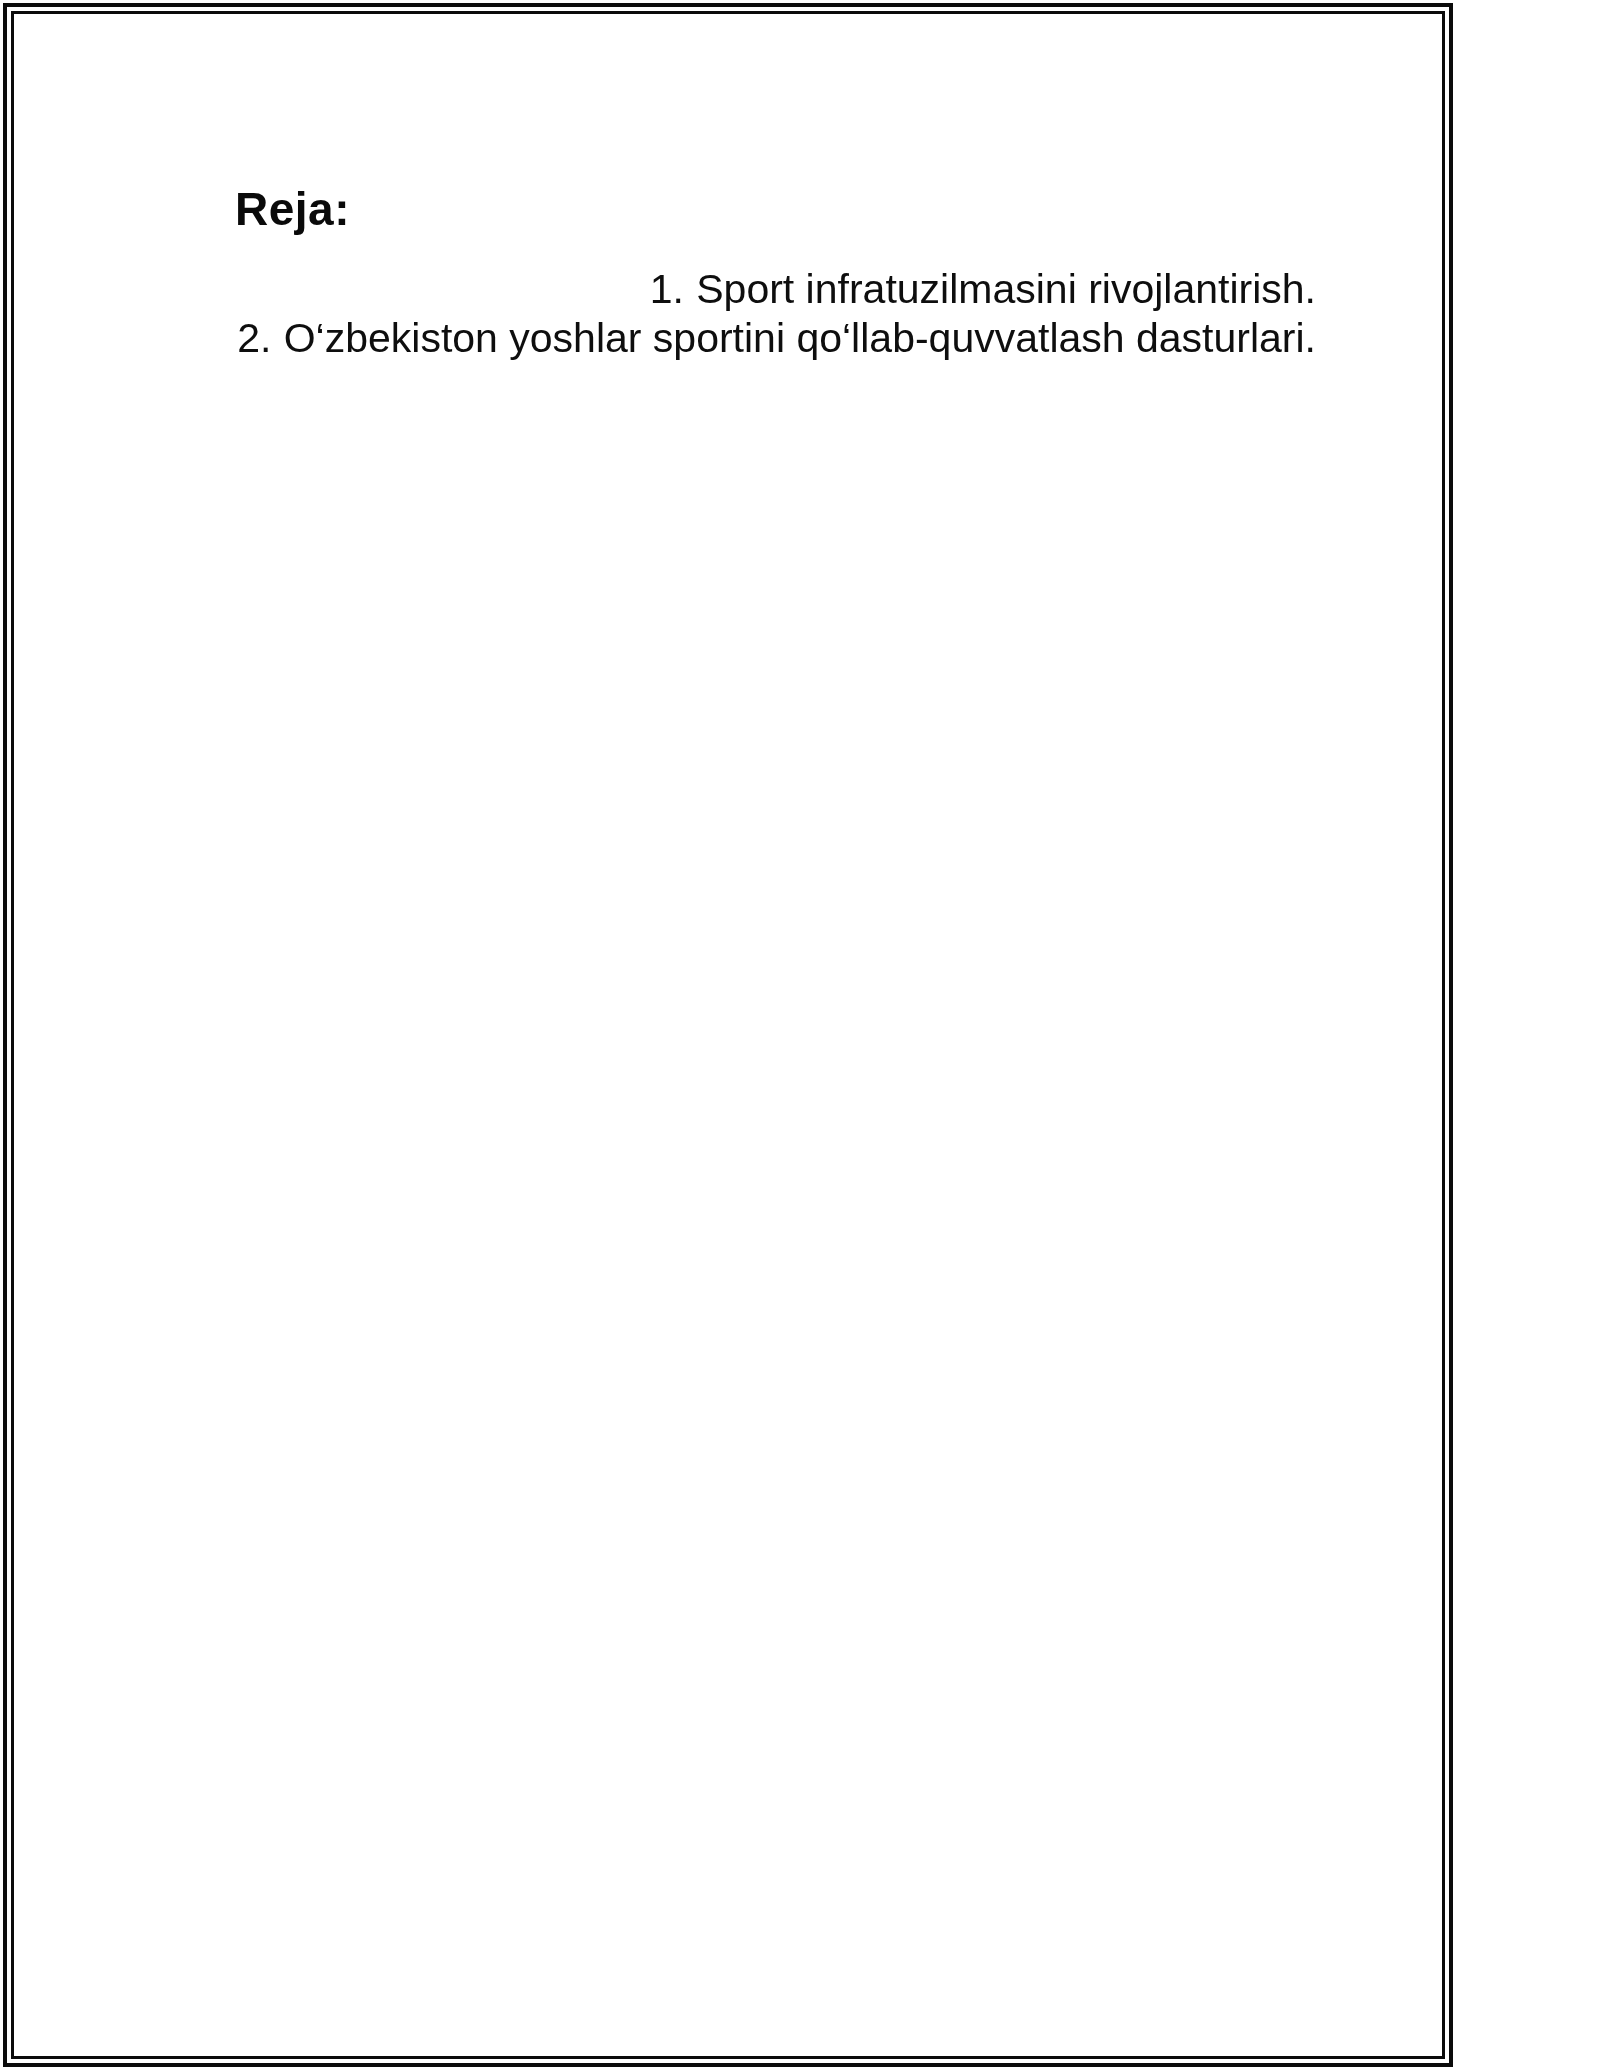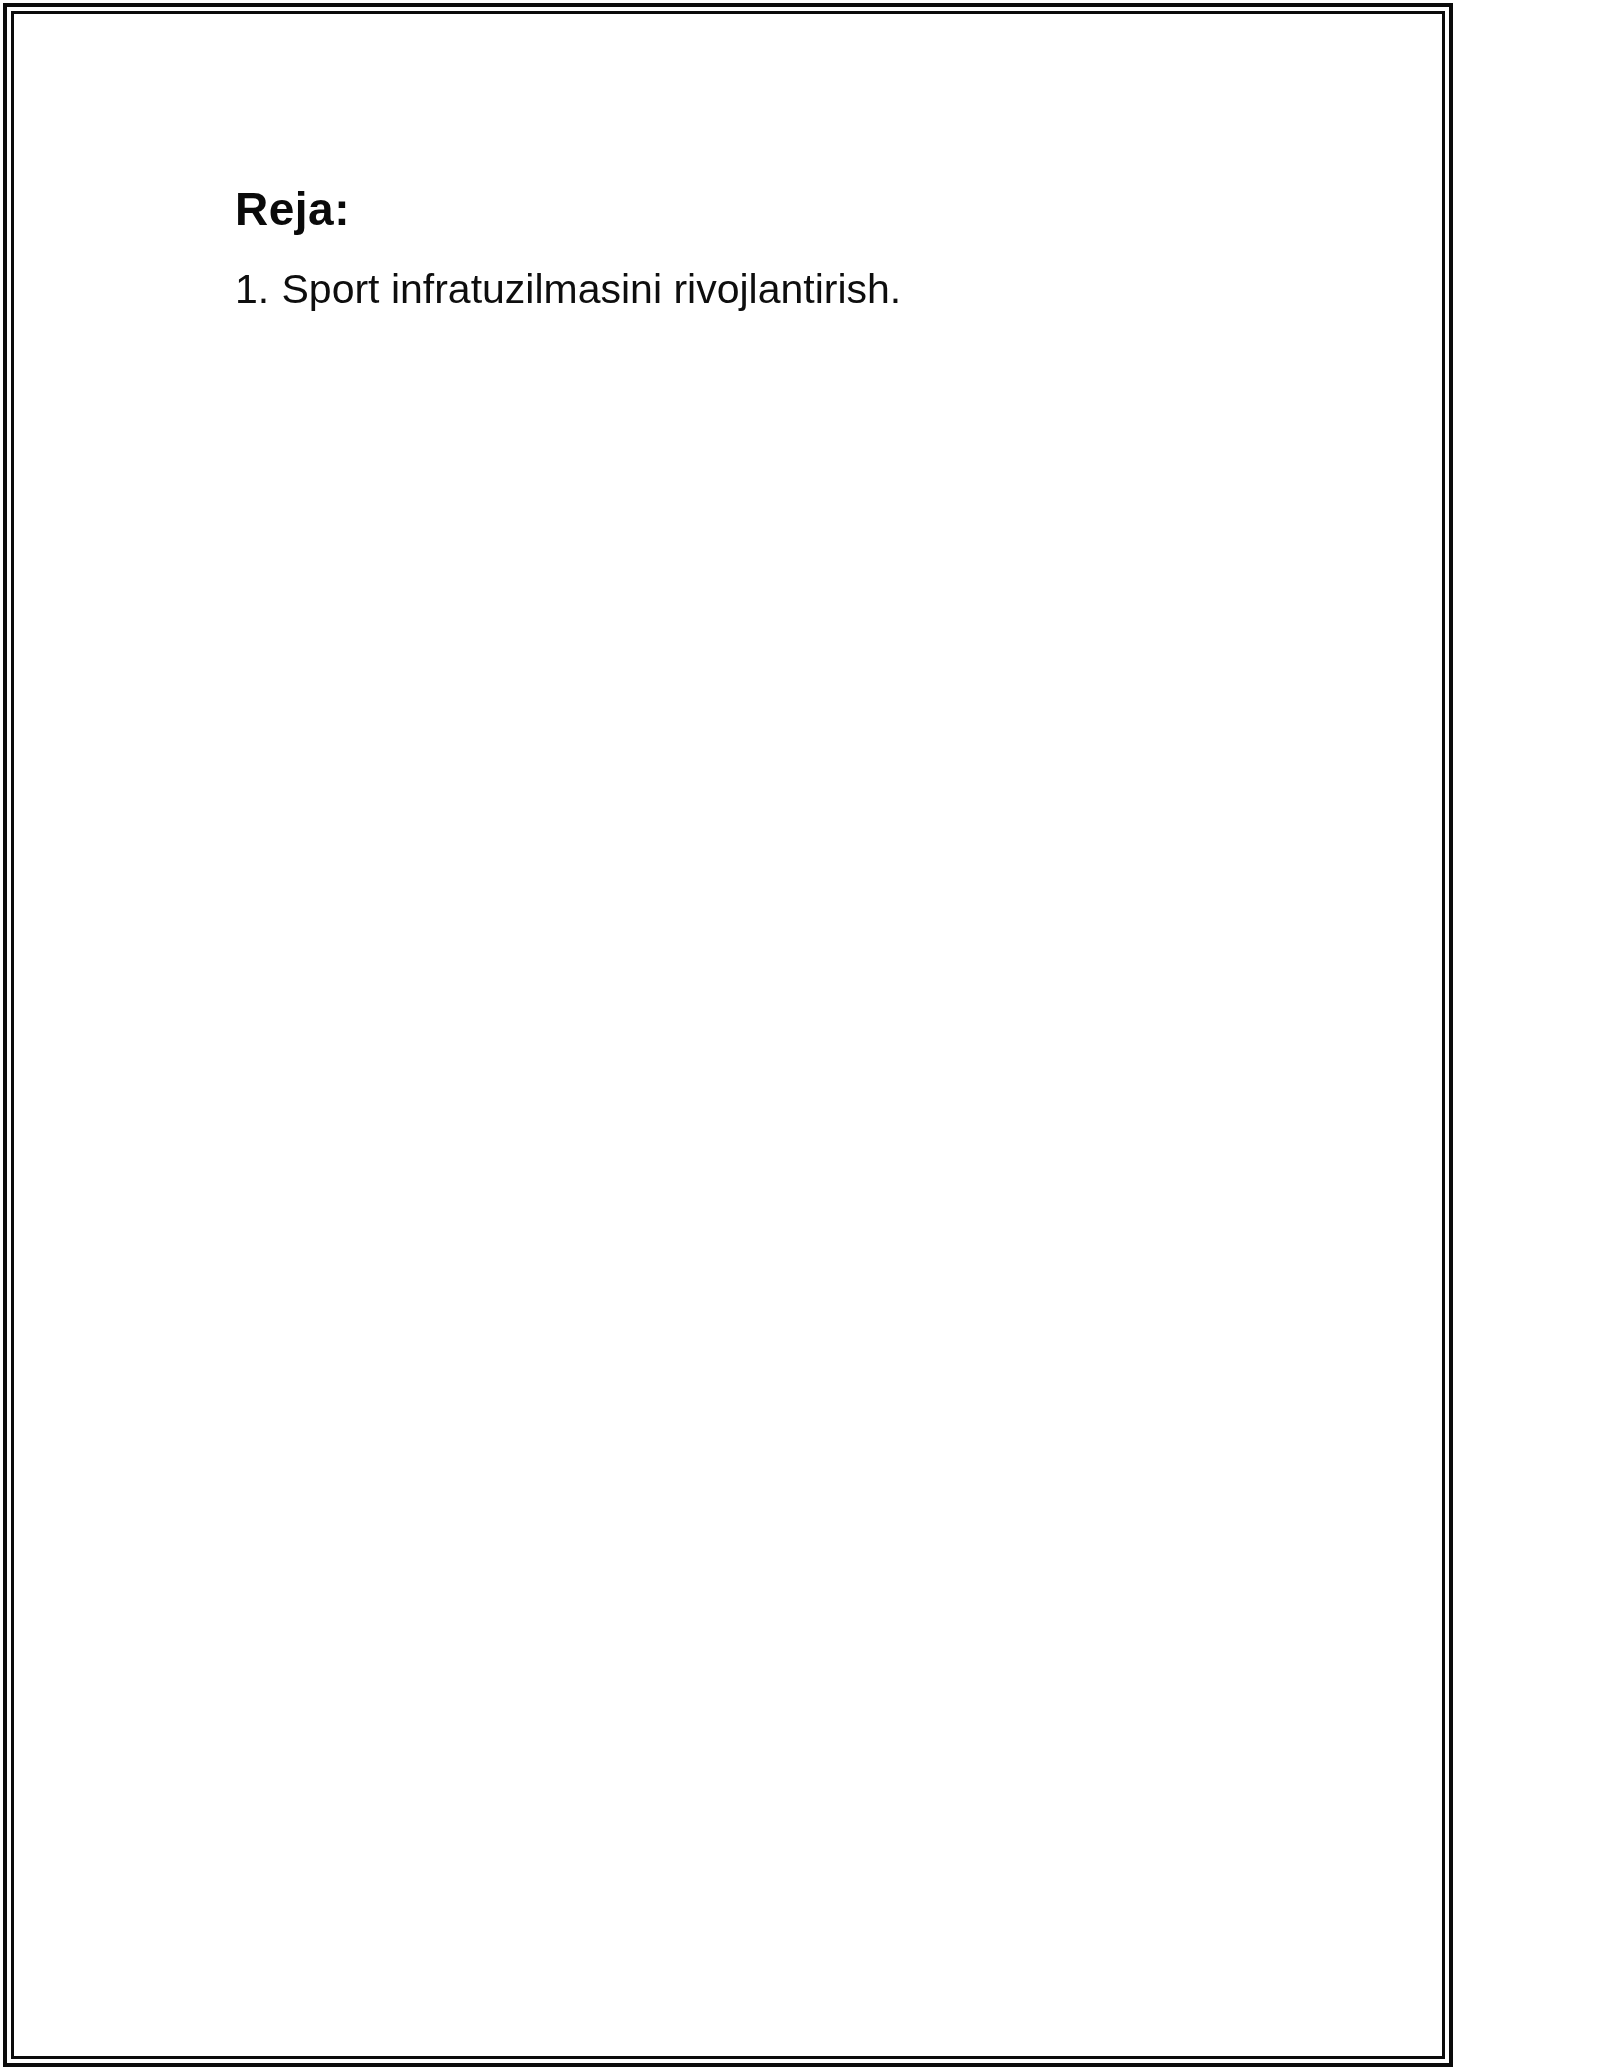--- a/index.html
+++ b/index.html
@@ -42,20 +42,21 @@
     font-weight: bold;
     color: #0a0a0a;
     letter-spacing: 0.5px;
   }
   .plan-list {
     font-size: 41px;
     line-height: 49px;
   }
   .plan-line {
     white-space: nowrap;
+    text-align: right;
   }
   .plan-number {
     display: inline-block;
     margin-right: 0.30em;
   }
 </style>
 </head>
 <body>
 
 <div class="page">
@@ -67,17 +68,20 @@
   <div class="content">
 
     <h1 class="page-title">Reja:</h1>
 
     <div class="plan-list">
 
       <div class="plan-line">
         <span class="plan-number">1.</span><span>Sport infratuzilmasini rivojlantirish.</span>
       </div>
 
+      <div class="plan-line">
+        <span class="plan-number">2.</span><span>O‘zbekiston yoshlar sportini qo‘llab-quvvatlash dasturlari.</span>
+      </div>
 
 
     </div>
   </div>
 </div>
 
 </body></html>

